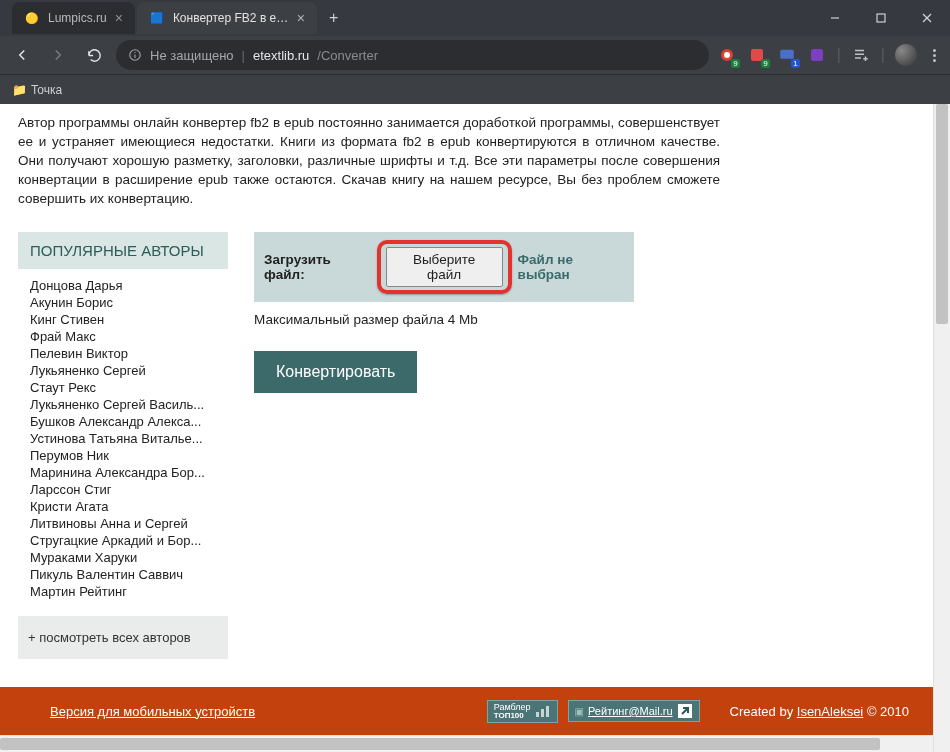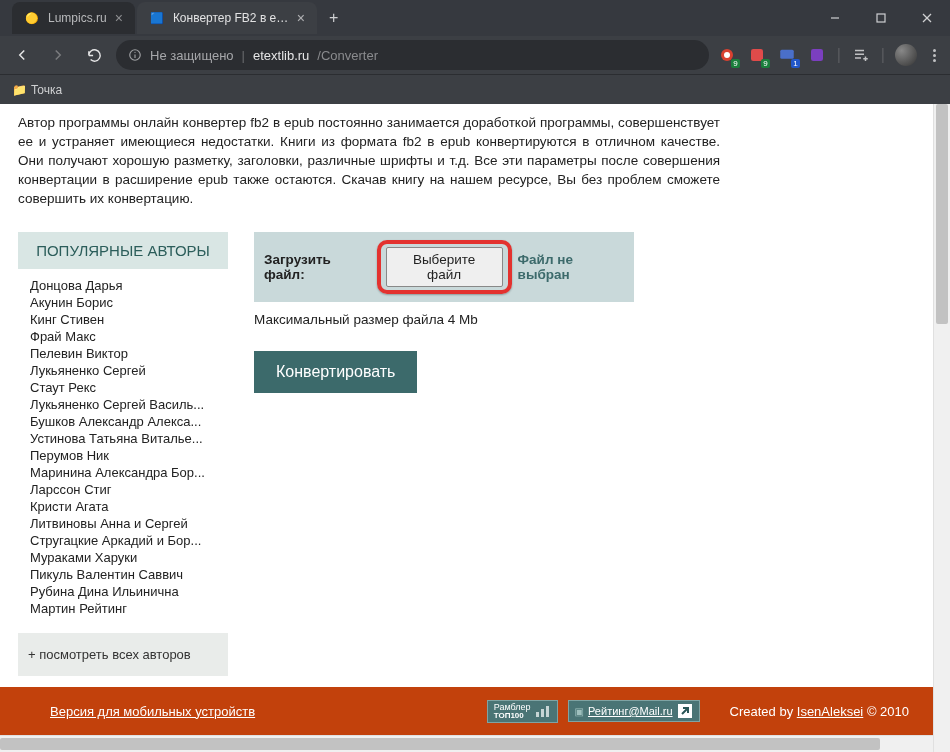--- a/index.html
+++ b/index.html
@@ -41,21 +41,21 @@
 .scrollbar-v-thumb { position: absolute; left: 2px; right: 2px; top: 0; height: 220px; background: #c2c2c2; border-radius: 2px; }
 .scrollbar-h { position: absolute; left: 0; right: 17px; bottom: 0; height: 17px; background: #f0f0f0; border-top: 1px solid #e0e0e0; }
 .scrollbar-h-thumb { position: absolute; top: 2px; bottom: 2px; left: 0; width: 880px; background: #c2c2c2; border-radius: 2px; }
 
 .content-wrapper { padding: 0 0 17px 0; }
 .intro { font-size: 13.5px; color: #222; padding: 10px 0 12px 18px; width: 720px; line-height: 1.4; text-align: justify; }
 .aside-hint { position: absolute; right: 17px; top: 6px; width: 115px; background: #e9ecea; padding: 10px 6px 10px 10px; font-size: 12.5px; color: #333; line-height: 1.45; overflow: hidden; }
 
 .columns { display: flex; padding-left: 18px; gap: 26px; margin-top: 12px; }
 .sidebar { width: 210px; }
-.sidebar-head { background: #d9e6e4; color: #2b5d5a; padding: 10px 12px; font-size: 15px; font-weight: normal; margin-bottom: 8px; text-align: center; }
+.sidebar-head { background: #d9e6e4; color: #2b5d5a; padding: 10px 12px; font-size: 15px; font-weight: normal; margin-bottom: 8px; }
 .author-list { list-style: none; padding: 0 12px; }
 .author-list li { font-size: 13px; color: #222; padding: 1px 0; white-space: nowrap; overflow: hidden; text-overflow: ellipsis; cursor: pointer; }
 .see-all { background: #e9ecea; padding: 14px 10px; font-size: 13px; color: #333; margin-top: 16px; cursor: pointer; }
 
 .main { flex: 1; padding-right: 140px; }
 .page-title { color: #3c6a6b; font-size: 23px; font-weight: normal; margin-bottom: 28px; }
 .upload-row { display: flex; align-items: center; background: #c9d9da; padding: 8px 10px; width: 380px; gap: 6px; margin-bottom: 10px; }
 .upload-label { font-size: 13.5px; font-weight: bold; color: #222; }
 .choose-file-btn { background: #efefef; border: 1px solid #888; padding: 4px 10px; font-size: 13.5px; cursor: pointer; border-radius: 2px; color: #222; }
 .highlight-ring { border: 4px solid #e3322f; border-radius: 10px; padding: 3px 5px; display: inline-flex; box-shadow: 0 1px 2px rgba(0,0,0,0.3); }
@@ -207,21 +207,20 @@
           <li>Бушков Александр Алекса...</li>
           <li>Устинова Татьяна Виталье...</li>
           <li>Перумов Ник</li>
           <li>Маринина Александра Бор...</li>
           <li>Ларссон Стиг</li>
           <li>Кристи Агата</li>
           <li>Литвиновы Анна и Сергей</li>
           <li>Стругацкие Аркадий и Бор...</li>
           <li>Мураками Харуки</li>
           <li>Пикуль Валентин Саввич</li>
-          <li>Рубина Дина Ильинична</li>
           <li>Мартин Рейтинг</li>
         </ul>
         <div class="see-all">+ посмотреть всех авторов</div>
       </div>
 
       <div class="main">
         <div class="upload-row">
           <span class="upload-label">Загрузить файл:</span>
           <span class="highlight-ring">
             <button class="choose-file-btn">Выберите файл</button>

